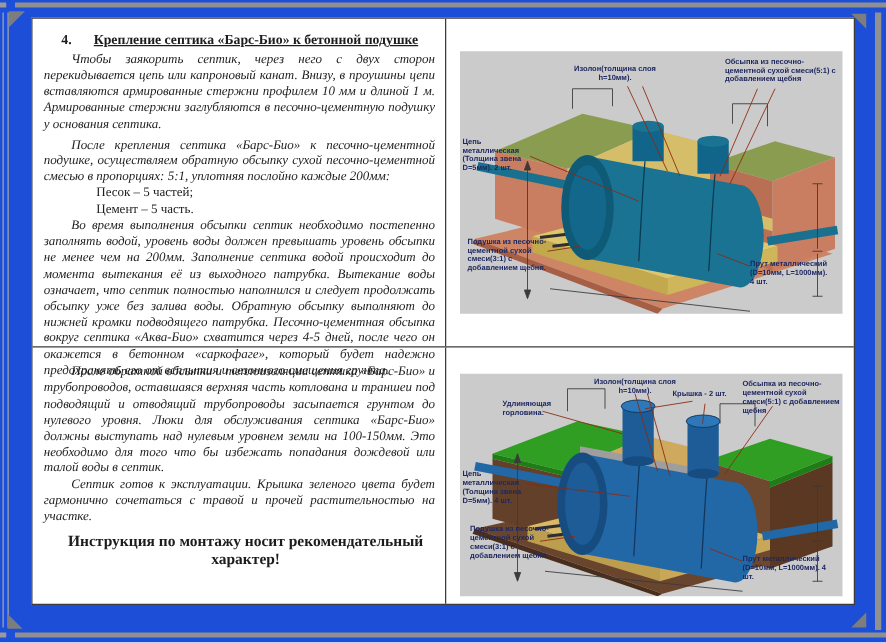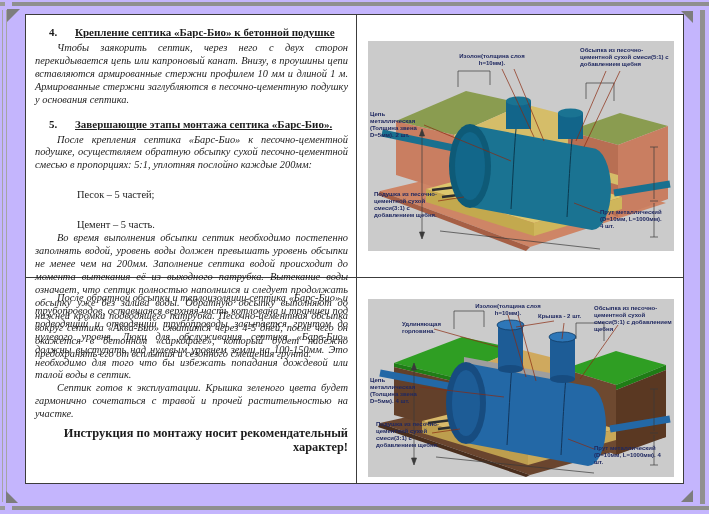--- a/index.html
+++ b/index.html
@@ -1,17 +1,17 @@
 <!DOCTYPE html>
 <html><head>
 <meta charset="utf-8">
 <style>
   html,body { margin:0; padding:0; background:#ffffff; }
   .screen {
-    position:relative; width:709px; height:514px; background:#c4b5fd;
+    position:relative; width:709px; height:514px; background:#1d4ed8;
     overflow:hidden; font-family:"Liberation Serif", serif; color:#1c1c1c;
   }
   
   .bar-top    { position:absolute; left:12px; top:2px;  width:697px; height:4px; background:#8f8f8f; }
   .bar-bottom { position:absolute; left:12px; top:506px; width:697px; height:4px; background:#8f8f8f; }
   .sq1 { position:absolute; left:0;  top:2px;  width:5px; height:4px; background:#9a9a9a; }
   .sq2 { position:absolute; left:0;  top:506px; width:5px; height:4px; background:#9a9a9a; }
   .rule-left  { position:absolute; left:2px;  top:10px; width:3px; height:492px;
                 border-left:1px solid #a5a5a5; border-right:1px solid #a5a5a5; }
   .rule-right { position:absolute; left:700px; top:10px; width:5px; height:494px; background:#909090; }
@@ -31,23 +31,23 @@
                border-right:1.5px solid #3c3c3c; box-sizing:border-box;
                padding:5px 8px 0 9px; }
   .img-cell  { position:absolute; left:331px; top:0; right:0; height:100%; }
 
   
   .sec-head { font-weight:bold; font-size:11px; margin:6px 0 4px 14px; }
   .sec-head .num { display:inline-block; width:26px; }
   .sec-head .ttl { text-decoration:underline; }
   p.body { font-size:10.4px; line-height:12.9px; text-align:justify;
            text-indent:22px; margin:4px 0 0 0;font-style:italic; }
-  p.li   { font-size:10.4px; line-height:12.9px; margin:17px 0 0 42px; text-indent:0; text-align:left; }
+  p.li   { font-size:10.4px; line-height:12.9px; margin:0 0 0 42px; text-indent:0; text-align:left; }
   p.final { font-weight:bold; font-size:12.4px; line-height:14px; margin:5px 0 0 10px;
-            text-indent:0; text-align:right; }
+            text-indent:0; text-align:center; }
 
   
   .diagram { position:absolute; background:#cbcbcb; }
   .diag-top    { left:11px; top:26px; width:306px; height:210px; }
   .diag-bottom { left:11px; top:21px; width:306px; height:178px; }
   .diagram svg { position:absolute; left:0; top:0; }
   .dlabel { position:absolute; font-family:"Liberation Sans", sans-serif;
             font-size:6px; line-height:1.18; font-weight:bold; color:#1f2860; }
   .ctr { text-align:center; }
 </style>
@@ -69,23 +69,20 @@
 
   <div class="doc-table">
 
     <div class="row row1">
       <div class="text-cell">
         <div class="sec-head">
           <span class="num">4.</span><span class="ttl">Крепление септика «Барс-Био» к бетонной подушке</span>
         </div>
         <p class="body">Чтобы заякорить септик, через него с двух сторон перекидывается цепь или капроновый канат. Внизу, в проушины цепи вставляются армированные стержни профилем 10 мм и длиной 1 м. Армированные стержни заглубляются в песочно-цементную подушку у основания септика.</p>
 
-        <div class="sec-head" style="margin-top:11px">
-          <span class="num">5.</span><span class="ttl">Завершающие этапы монтажа септика «Барс-Био».</span>
-        </div>
         <p class="body">После крепления септика «Барс-Био» к песочно-цементной подушке, осуществляем обратную обсыпку сухой песочно-цементной смесью в пропорциях: 5:1, уплотняя послойно каждые 200мм:</p>
         <p class="li">Песок – 5 частей;</p>
         <p class="li">Цемент – 5 часть.</p>
         <p class="body" style="margin-top:0">Во время выполнения обсыпки септик необходимо постепенно заполнять водой, уровень воды должен превышать уровень обсыпки не менее чем на 200мм. Заполнение септика водой происходит до момента вытекания её из выходного патрубка. Вытекание воды означает, что септик полностью наполнился и следует продолжать обсыпку уже без залива воды. Обратную обсыпку выполняют до нижней кромки подводящего патрубка. Песочно-цементная обсыпка вокруг септика «Аква-Био» схватится через 4-5 дней, после чего он окажется в бетонном «саркофаге», который будет надежно предохранять его от всплытия и сезонного смещения грунта.</p>
       </div>
 
       <div class="img-cell">
         <div class="diagram diag-top">
           <svg width="306" height="210" viewBox="0 0 306 210">
 

